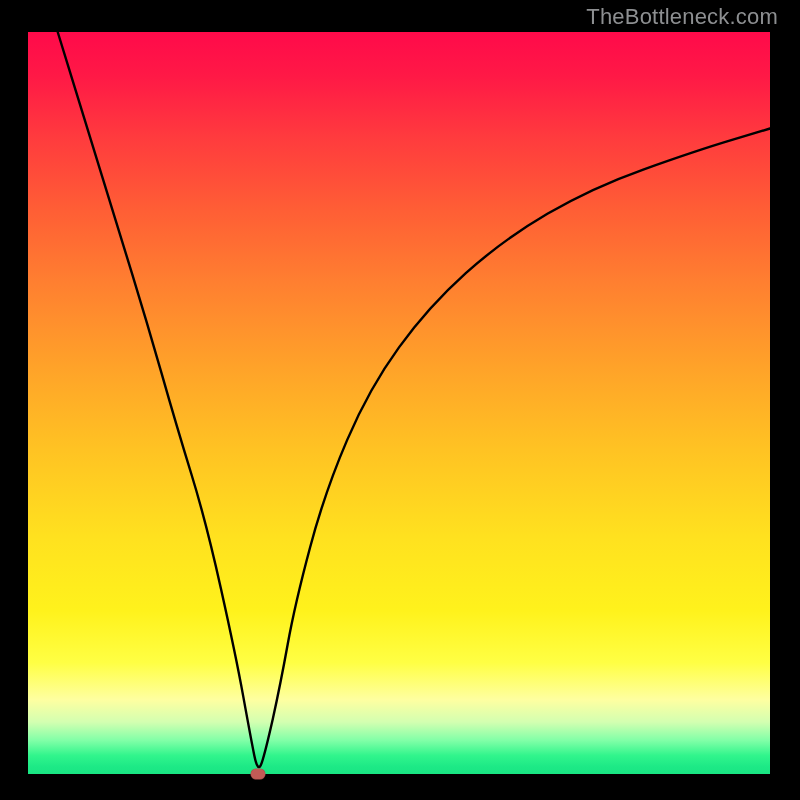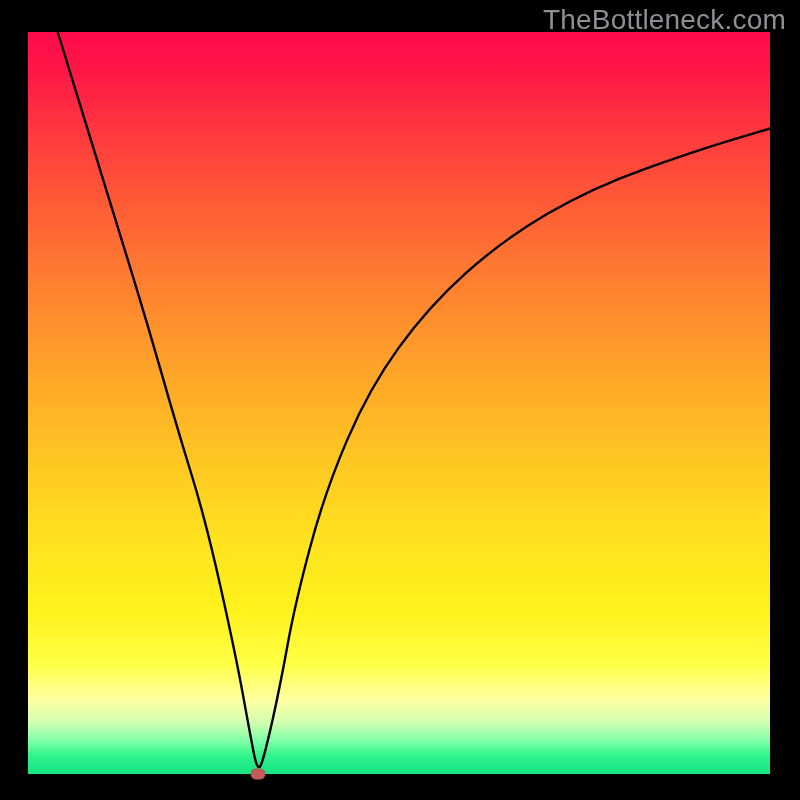--- a/index.html
+++ b/index.html
@@ -15,23 +15,23 @@
     position: absolute;
     left: 0;
     top: 0;
     width: 800px;
     height: 800px;
     background: #000;
   }
   .watermark {
     position: absolute;
     top: 4px;
-    right: 14px;
+    right: 22px;
     color: #8d8f91;
-    font-size: 28px;
+    font-size: 22px;
     font-weight: 500;
     letter-spacing: 0.2px;
     user-select: none;
     text-align: right;
   }
   .plot {
     position: absolute;
     left: 28px;
     top: 32px;
     width: 742px;

